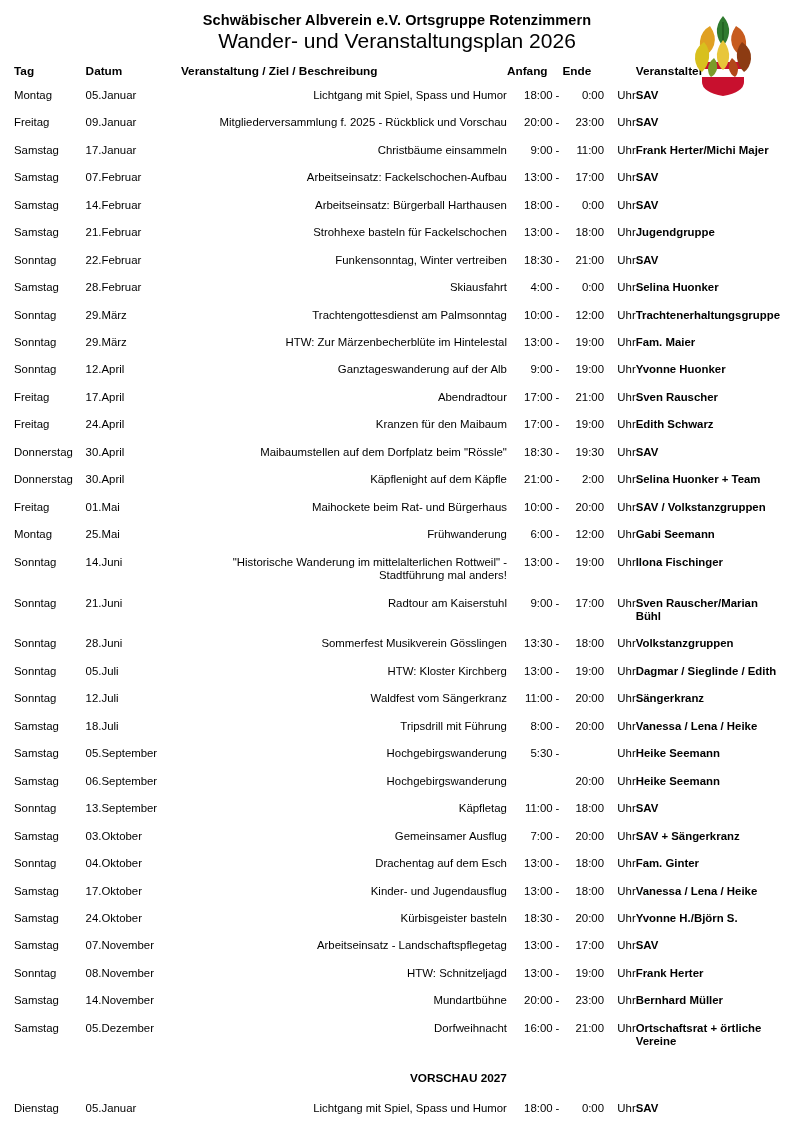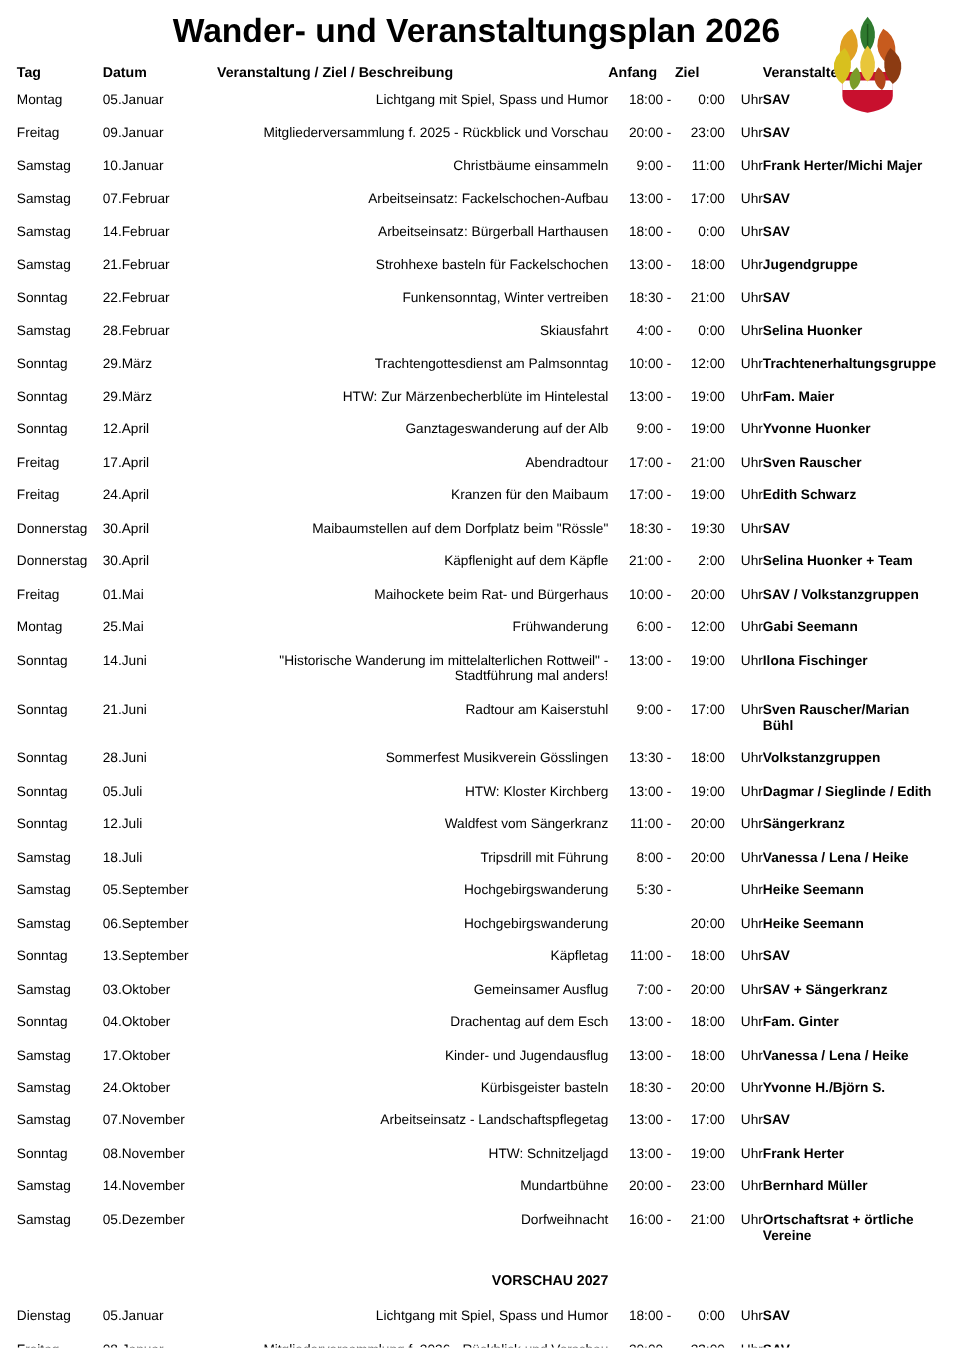--- a/index.html
+++ b/index.html
@@ -26,22 +26,22 @@
     position: relative;
     text-align: center;
   }
   .header-line1 {
     font-size: 14.5px;
     font-weight: bold;
     letter-spacing: 0.1px;
     margin: 2px 0 1px 0;
   }
   .header-line2 {
-    font-size: 28px;
-    font-weight: bold;
+    font-size: 21px;
+    font-weight: normal;
     margin: 0 0 2px 0;
   }
   
   .logo {
     position: absolute;
     right: 14px;
     top: 0px;
     width: 86px;
     height: 86px;
   }
@@ -92,20 +92,21 @@
     font-size: 11.8px;
   }
   .desc-wrap { max-width: 330px; }
 </style>
 </head>
 <body>
 
 <div class="page">
 
   <div class="header">
+    <div class="header-line1">Schwäbischer Albverein e.V. Ortsgruppe Rotenzimmern</div>
     <div class="header-line2">Wander- und Veranstaltungsplan 2026</div>
 
     <svg class="logo" viewBox="0 0 86 86">
 
       <path d="M22 50 h42 v20 q0 10 -21 14 q-21 -4 -21 -14 z" fill="#c8102e"></path>
       <path d="M22 57 h42 v8 h-42 z" fill="#ffffff"></path>
 
       <path d="M43 4 q-7 8 -6 17 q1 8 6 13 q5 -5 6 -13 q1 -9 -6 -17 z" fill="#2f7a2f"></path>
       <path d="M43 10 l0 28" stroke="#1c561c" stroke-width="1.2" fill="none"></path>
       <path d="M30 14 q-9 5 -10 15 q-1 9 4 15 q7 -3 10 -11 q3 -9 -4 -19 z" fill="#e0a022"></path>
@@ -128,21 +129,21 @@
         <col class="c-ende">
         <col class="c-uhr">
         <col class="c-veran">
     </colgroup>
     <thead>
       <tr>
         <th>Tag</th>
         <th>Datum</th>
         <th>Veranstaltung / Ziel / Beschreibung</th>
         <th class="th-anfang-ende" colspan="2">Anfang</th>
-        <th class="th-anfang-ende" colspan="2">Ziel</th>
+        <th class="th-anfang-ende" colspan="2">Ende</th>
         <th>Veranstalter</th>
       </tr>
     </thead>
     <tbody>
 
       <tr class="row first">
         <td class="tag">Montag</td>
         <td class="datum">05.Januar</td>
         <td class="desc">Lichtgang mit Spiel, Spass und Humor</td>
         <td class="anfang">18:00</td>
@@ -156,21 +157,21 @@
         <td class="datum">09.Januar</td>
         <td class="desc">Mitgliederversammlung f. 2025 - Rückblick und Vorschau</td>
         <td class="anfang">20:00</td>
         <td class="dash">-</td>
         <td class="ende">23:00</td>
         <td class="uhr">Uhr</td>
         <td class="veran">SAV</td>
       </tr>
       <tr class="row">
         <td class="tag">Samstag</td>
-        <td class="datum">10.Januar</td>
+        <td class="datum">17.Januar</td>
         <td class="desc">Christbäume einsammeln</td>
         <td class="anfang">9:00</td>
         <td class="dash">-</td>
         <td class="ende">11:00</td>
         <td class="uhr">Uhr</td>
         <td class="veran">Frank Herter/Michi Majer</td>
       </tr>
       <tr class="row">
         <td class="tag">Samstag</td>
         <td class="datum">07.Februar</td>

